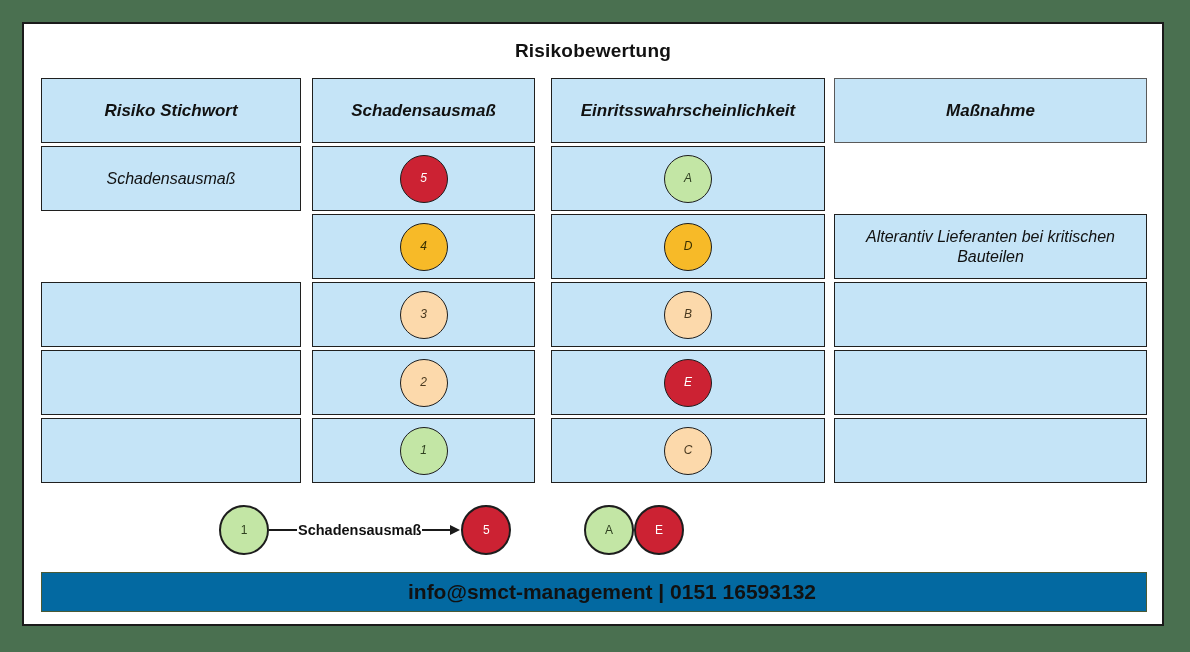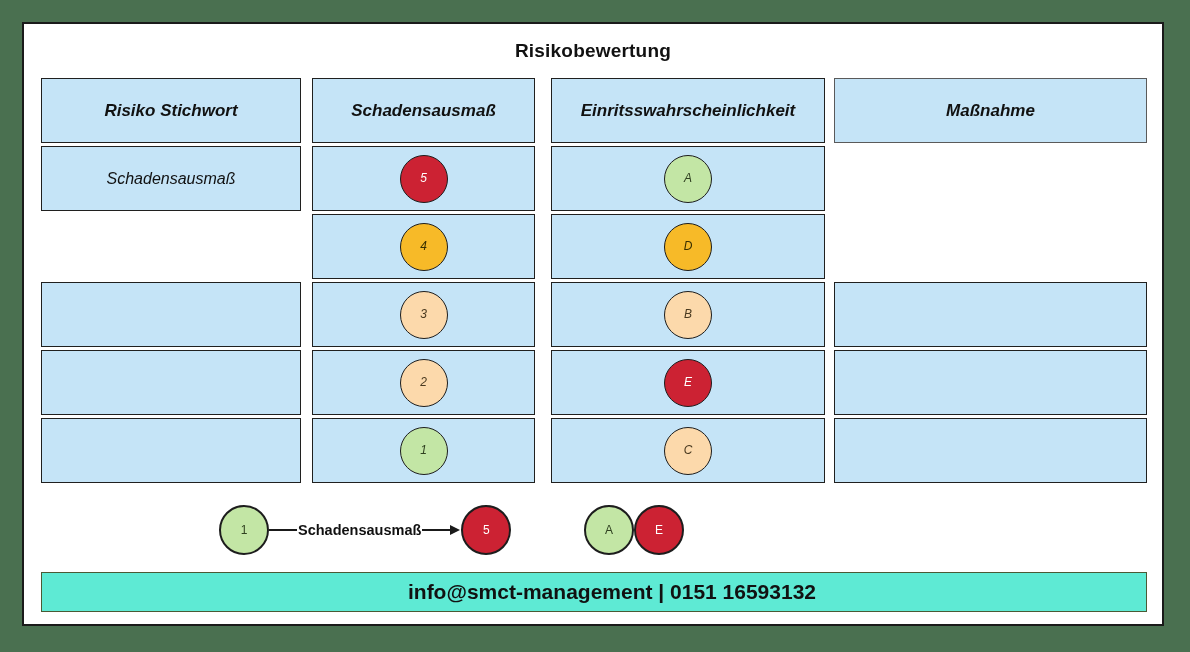--- a/index.html
+++ b/index.html
@@ -156,21 +156,21 @@
   }
 
   
   .footer {
     position: absolute;
     left: 17px;
     top: 548px;
     width: 1106px;
     height: 40px;
     box-sizing: border-box;
-    background: #5eead4;
+    background: #0369a1;
     border: 1.6px solid #4a5a35;
     display: flex;
     align-items: center;
     justify-content: center;
     font-size: 21px;
     font-weight: bold;
     color: #111111;
     padding-left: 36px;
   }
 </style>
@@ -200,20 +200,21 @@
       </div>
     </div>
 
     <div class="row">
       <div class="cell c2">
         <span class="circle orange">4</span>
       </div>
       <div class="cell c3">
         <span class="circle orange">D</span>
       </div>
+      <div class="cell c4">Alterantiv Lieferanten bei kritischen Bauteilen</div>
     </div>
 
     <div class="row">
       <div class="cell c1"></div>
       <div class="cell c2">
         <span class="circle peach">3</span>
       </div>
       <div class="cell c3">
         <span class="circle peach">B</span>
       </div>

